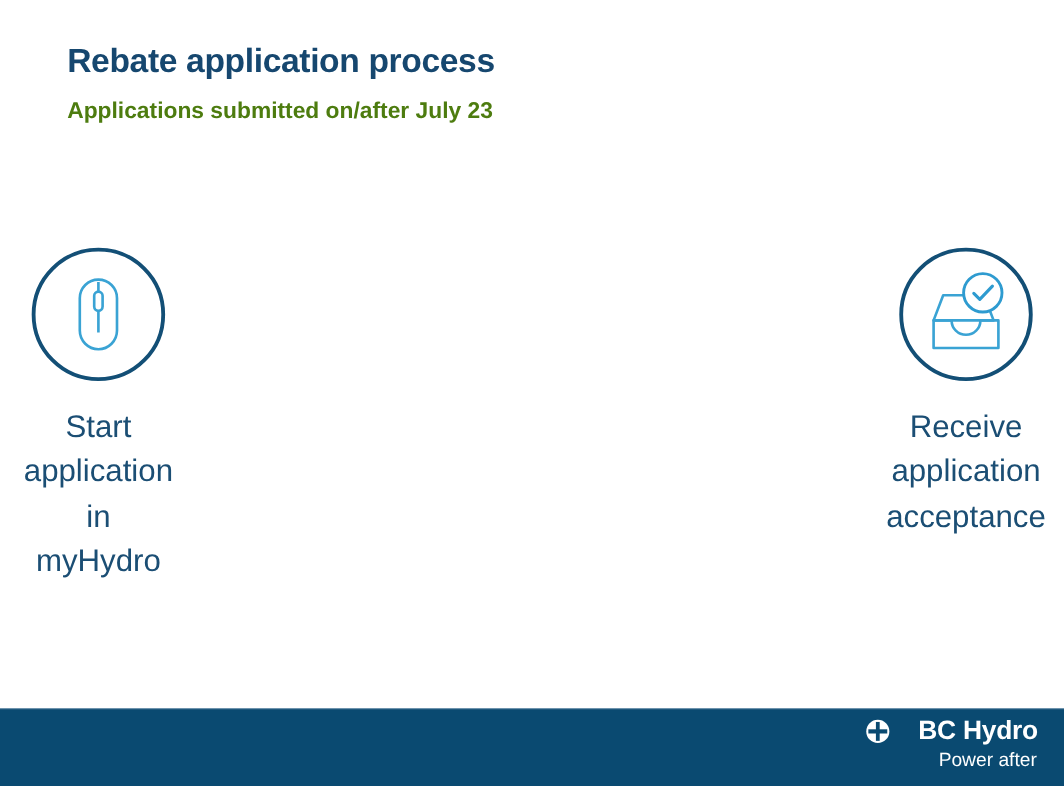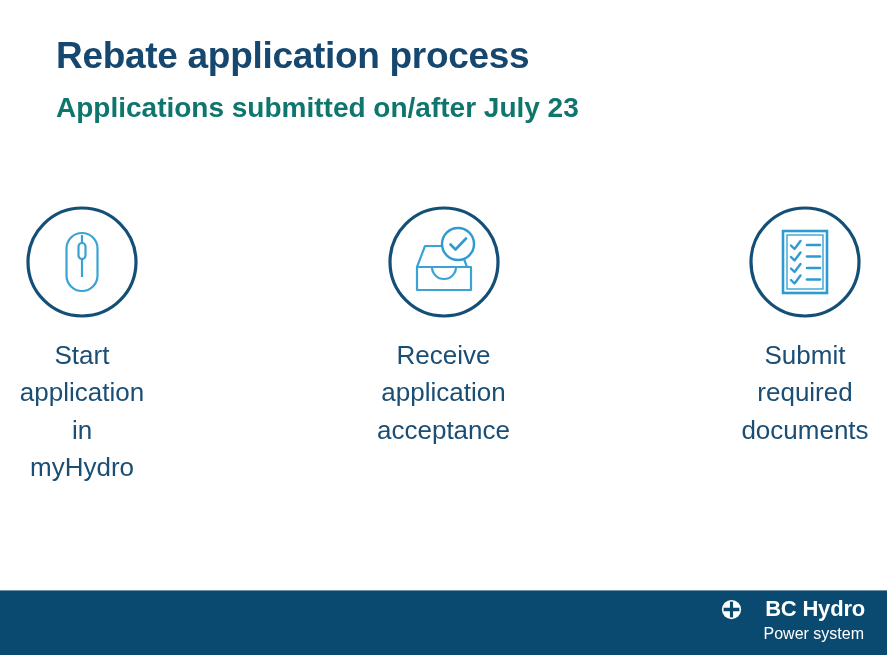--- a/index.html
+++ b/index.html
@@ -23,32 +23,32 @@
   }
 
   
   .header {
     position: absolute;
     left: 56px;
     top: 36px;
     width: 800px;
   }
   .slide-title {
-    font-size: 37px;
+    font-size: 28px;
     font-weight: bold;
     color: #16476F;
     letter-spacing: -0.3px;
     line-height: 1.1;
     margin: 0;
     white-space: nowrap;
   }
   .slide-subtitle {
-    font-size: 28px;
+    font-size: 19px;
     font-weight: bold;
-    color: #0f766e;
+    color: #4d7c0f;
     line-height: 1.1;
     margin: 16px 0 0 0;
     white-space: nowrap;
   }
 
   
   .steps {
     position: absolute;
     left: 0px;
     top: 205px;
@@ -163,57 +163,35 @@
         <path d="M30 62 h15 a12 12 0 0 0 24 0 h15 v23 h-54 z" fill="none" stroke="#3AA3D4" stroke-width="2.2" stroke-linejoin="round"></path>
         <circle cx="71" cy="39" r="16" fill="#ffffff" stroke="#2E9BD0" stroke-width="2.4"></circle>
         <path d="M63.5 39.5 l5 5 l10.5 -11" fill="none" stroke="#2E9BD0" stroke-width="2.6" stroke-linecap="round" stroke-linejoin="round"></path>
       </svg>
       <div class="step-label">Receive
 application
 acceptance</div>
     </div>
 
 
-    <div class="step">
-      <svg class="step-icon" viewBox="0 0 114 114">
-        <circle cx="57" cy="57" r="54" fill="none" stroke="#134F76" stroke-width="3.2"></circle>
-        <rect x="35" y="26" width="44" height="62" fill="none" stroke="#2E9BD0" stroke-width="2.6"></rect>
-        <rect x="39" y="30" width="36" height="54" fill="none" stroke="#3AA3D4" stroke-width="1.4"></rect>
-        <g stroke="#2E9BD0" stroke-width="2.4" fill="none" stroke-linecap="round" stroke-linejoin="round">
-          <path d="M43 40.5 l3.5 3.5 l6 -8"></path>
-          <path d="M43 52 l3.5 3.5 l6 -8"></path>
-          <path d="M43 63.5 l3.5 3.5 l6 -8"></path>
-          <path d="M43 75 l3.5 3.5 l6 -8"></path>
-        </g>
-        <g stroke="#2E9BD0" stroke-width="2.6" stroke-linecap="round">
-          <line x1="59" y1="40" x2="72" y2="40"></line>
-          <line x1="59" y1="51.5" x2="72" y2="51.5"></line>
-          <line x1="59" y1="63" x2="72" y2="63"></line>
-          <line x1="59" y1="74.5" x2="72" y2="74.5"></line>
-        </g>
-      </svg>
-      <div class="step-label">Submit
-required
-documents</div>
-    </div>
 
 
 
   </div>
 
   <div class="footer">
     <div class="footer-hairline"></div>
     <div class="brand">
       <div class="brand-row">
         <svg class="brand-mark" viewBox="0 0 24 24">
           <circle cx="12" cy="12" r="11" fill="#ffffff"></circle>
           <rect x="3" y="10" width="18" height="4" fill="#0A4A71"></rect>
           <rect x="10.2" y="3" width="3.6" height="18" fill="#0A4A71"></rect>
           <circle cx="12" cy="12" r="11" fill="none" stroke="#0A4A71" stroke-width="0"></circle>
           <path d="M12 1 a11 11 0 0 0 0 22 a11 11 0 0 0 0 -22 z M12 3.2 a8.8 8.8 0 0 1 0 17.6 a8.8 8.8 0 0 1 0 -17.6 z" fill="#0A4A71" opacity="0"></path>
         </svg>
         <div class="brand-name">BC Hydro</div>
       </div>
-      <div class="brand-tag">Power system</div>
+      <div class="brand-tag">Power after</div>
     </div>
   </div>
 
 </div>
 
 </body></html>

